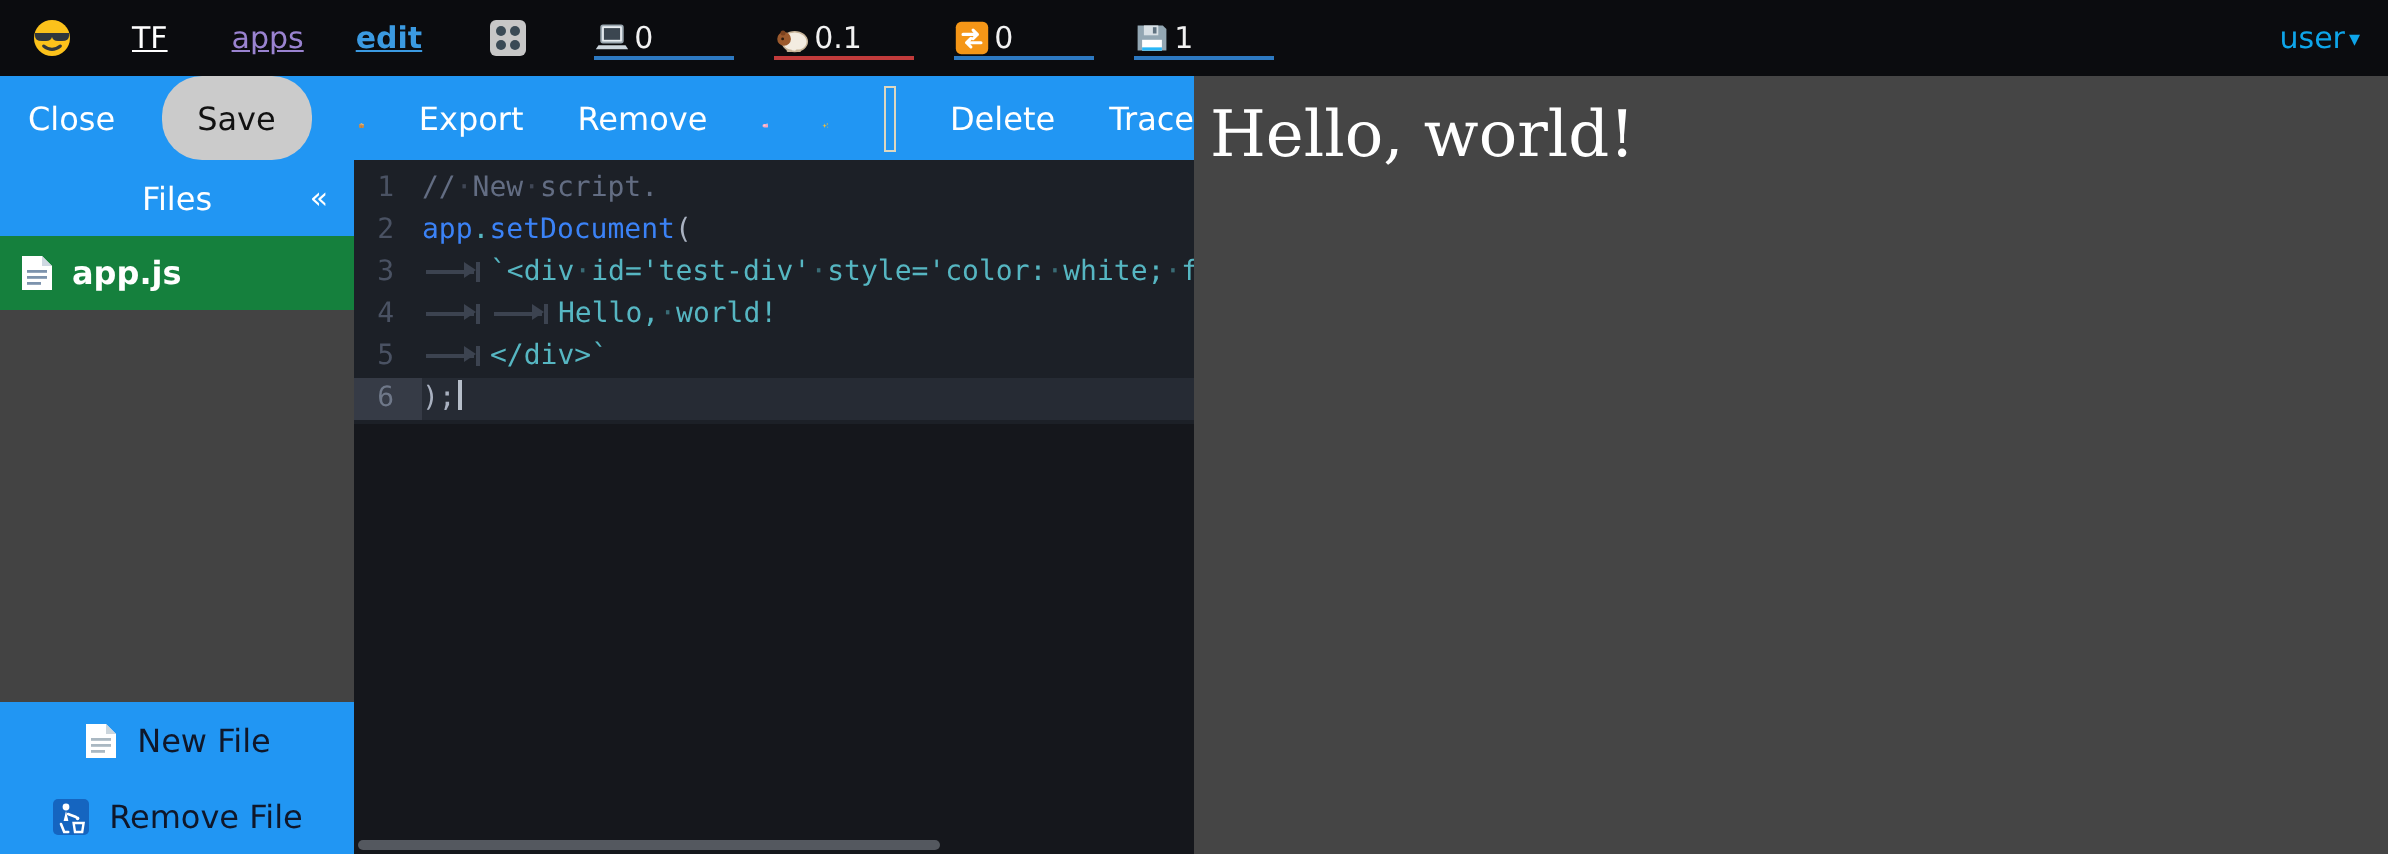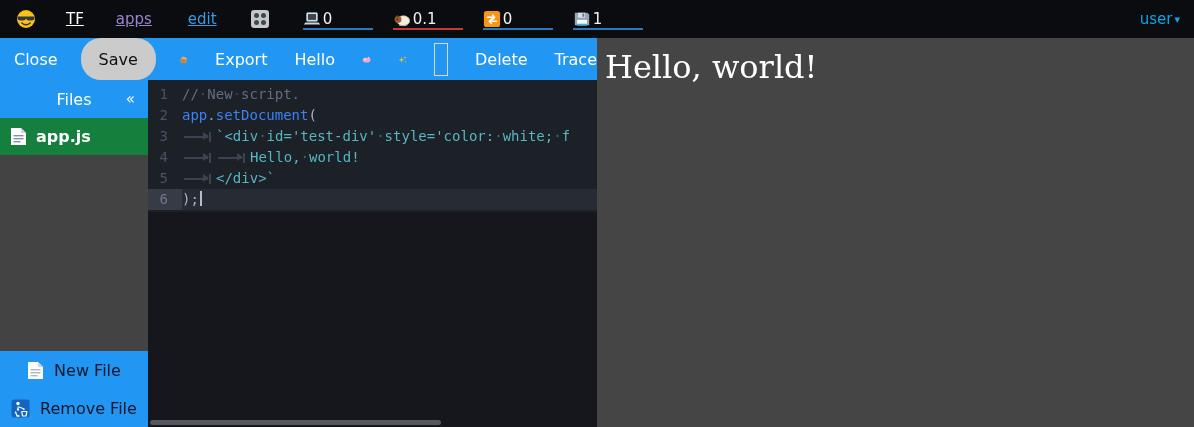--- a/index.html
+++ b/index.html
@@ -4,21 +4,21 @@
 <style>
   * { box-sizing: border-box; margin: 0; padding: 0; }
   html,body { width:1194px; height:427px; overflow:hidden; background:#0b0c0f;
               font-family:"DejaVu Sans", sans-serif; }
 
   
   .topbar { height:38px; background:#0b0c0f; display:flex; align-items:center; color:#eee; }
   .topbar .brand { margin-left:30px; color:#fff; text-decoration:underline; font-size:15px; cursor:pointer; }
   .topbar .navlink { font-size:15px; text-decoration:underline; cursor:pointer; }
   .topbar .navlink.apps { margin-left:32px; color:#9a83d0; }
-  .topbar .navlink.edit { margin-left:36px; color:#3b9ae1; }
+  .topbar .navlink.edit { margin-left:26px; color:#3b9ae1;font-weight:bold; }
   .emoji-btn { margin-left:16px; width:20px; height:20px; display:inline-block; }
   .knobs { margin-left:34px; width:18px; height:18px; border-radius:3px; background:#c7c7c7;
            display:grid; grid-template-columns:1fr 1fr; place-items:center; padding:2px; }
   .knobs i { width:5px; height:5px; border-radius:50%; background:#3a4a55; }
   .stats { display:flex; gap:20px; margin-left:34px; }
   .stat { display:inline-flex; align-items:flex-end; gap:2px; width:70px; height:22px;
           border-bottom:2px solid #2d79c1; font-size:15px; color:#f2f2f2; }
   .stat.alert { border-bottom-color:#c23b3b; }
   .stat svg { width:18px; height:18px; }
   .usermenu { margin-left:auto; margin-right:14px; color:#0ea5e9; font-size:15px; cursor:pointer; display:flex; align-items:center; gap:2px;}
@@ -36,21 +36,21 @@
              padding-left:14px; color:#fff; font-size:16px; }
   .tb-item { cursor:pointer; white-space:nowrap; }
   .tb-item.active { align-self:stretch; display:flex; align-items:center; background:#cbcbcb;
                     color:#111; padding:0 18px; margin:0 -4px;border-radius:20px; }
   .tb-icon { width:20px; height:20px; display:inline-block; cursor:pointer; }
   .tb-blank { width:27px; height:33px; border:1px solid #ddd8c0; cursor:pointer; }
 
   .workspace { flex:1; display:flex; min-height:0; }
 
   
-  .sidebar { width:148px; display:flex; flex-direction:column; background:#434343; }
+  .sidebar { width:177px; display:flex; flex-direction:column; background:#434343; }
   .sb-header { height:38px; background:#2196f3; color:#fff; font-size:16px;
                display:flex; align-items:center; justify-content:center; position:relative; }
   .sb-header .collapse { position:absolute; right:13px; cursor:pointer; font-size:15px; }
   .sb-file { height:37px; background:#15803d; color:#fff; font-weight:bold; font-size:16px;
              display:flex; align-items:center; gap:9px; padding-left:10px; cursor:pointer; }
   .sb-file svg { width:17px; height:19px; }
   .sb-fill { flex:1; }
   .sb-btn { height:38px; background:#2196f3; color:#0f172a; font-size:16px; cursor:pointer;
             display:flex; align-items:center; justify-content:center; gap:10px; }
   .sb-btn svg { width:17px; height:19px; }
@@ -157,21 +157,21 @@
       <span class="tb-item active">Save</span>
       <span class="tb-icon">
         <svg viewBox="0 0 20 20">
           <path d="M3 7 l7-3 7 3 v9 l-7 3 -7-3 Z" fill="#c68a4b"></path>
           <path d="M3 7 l7 3 7-3 -7-3 Z" fill="#dba05f"></path>
           <path d="M10 10 v9" stroke="#a9713a" stroke-width="1"></path>
           <path d="M8.6 3.6 l7 3 v3 l-1.6 .7 v-3 l-7-3 Z" fill="#e9d29a"></path>
           </svg>
       </span>
       <span class="tb-item">Export</span>
-      <span class="tb-item">Hello</span>
+      <span class="tb-item">Remove</span>
       <span class="tb-icon">
         <svg viewBox="0 0 20 20">
           <rect x="1.5" y="6" width="17" height="10" rx="5" fill="#f4a7c3"></rect>
           <ellipse cx="7" cy="9.4" rx="3.6" ry="2" fill="#f9cadd"></ellipse>
           <circle cx="14.5" cy="5" r="1.4" fill="#fde6ef"></circle>
           <circle cx="17" cy="7.5" r="1" fill="#fde6ef"></circle>
           </svg>
       </span>
       <span class="tb-icon">
         <svg viewBox="0 0 20 20" fill="#fbc02d">

